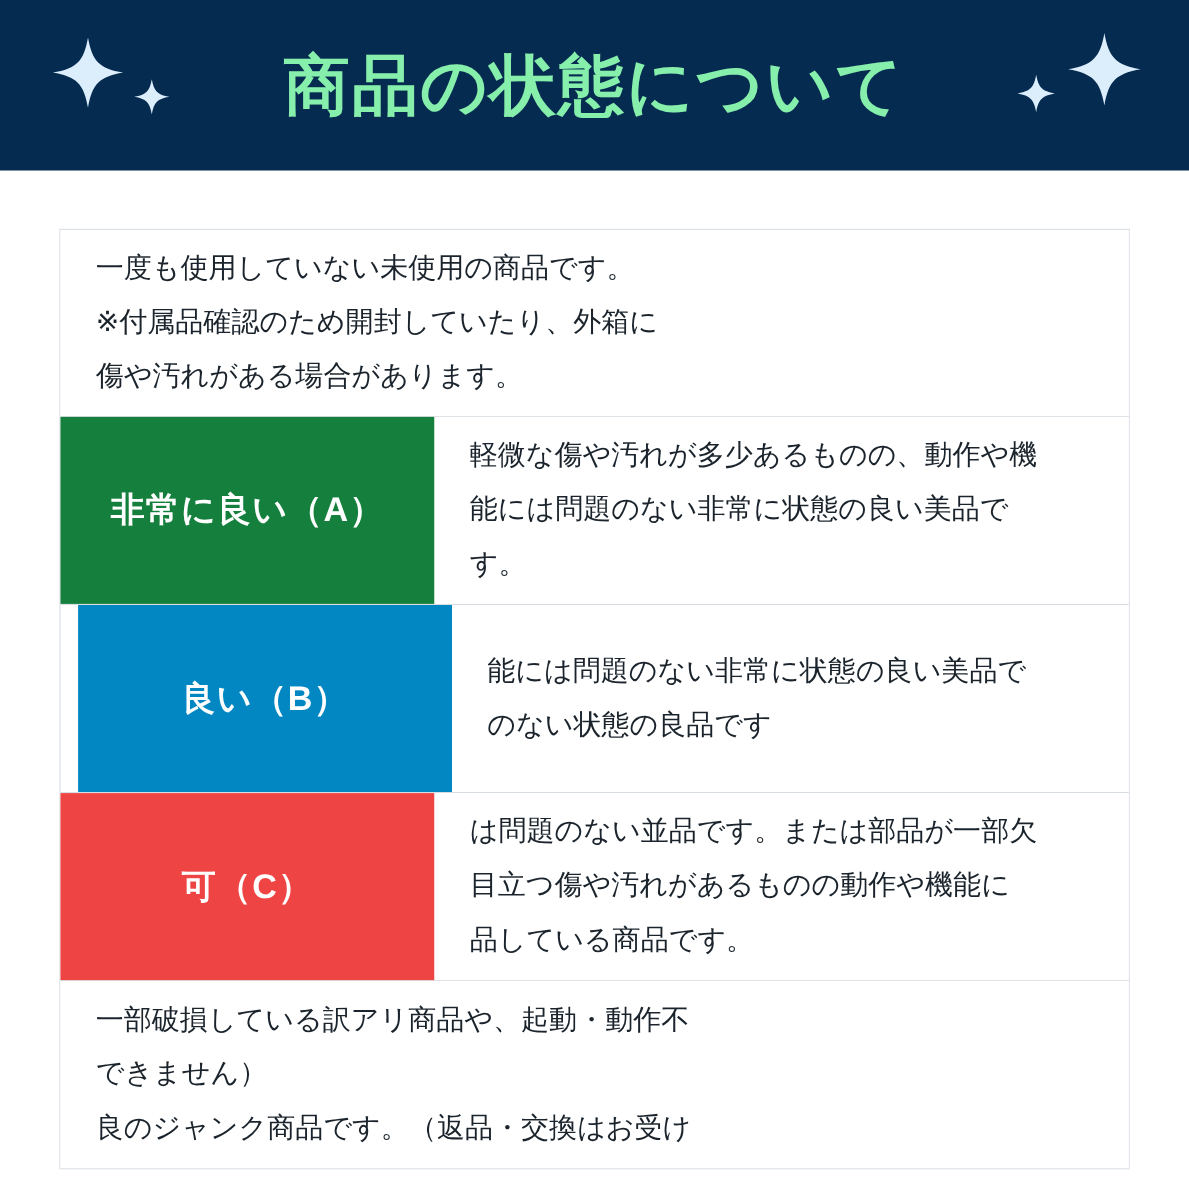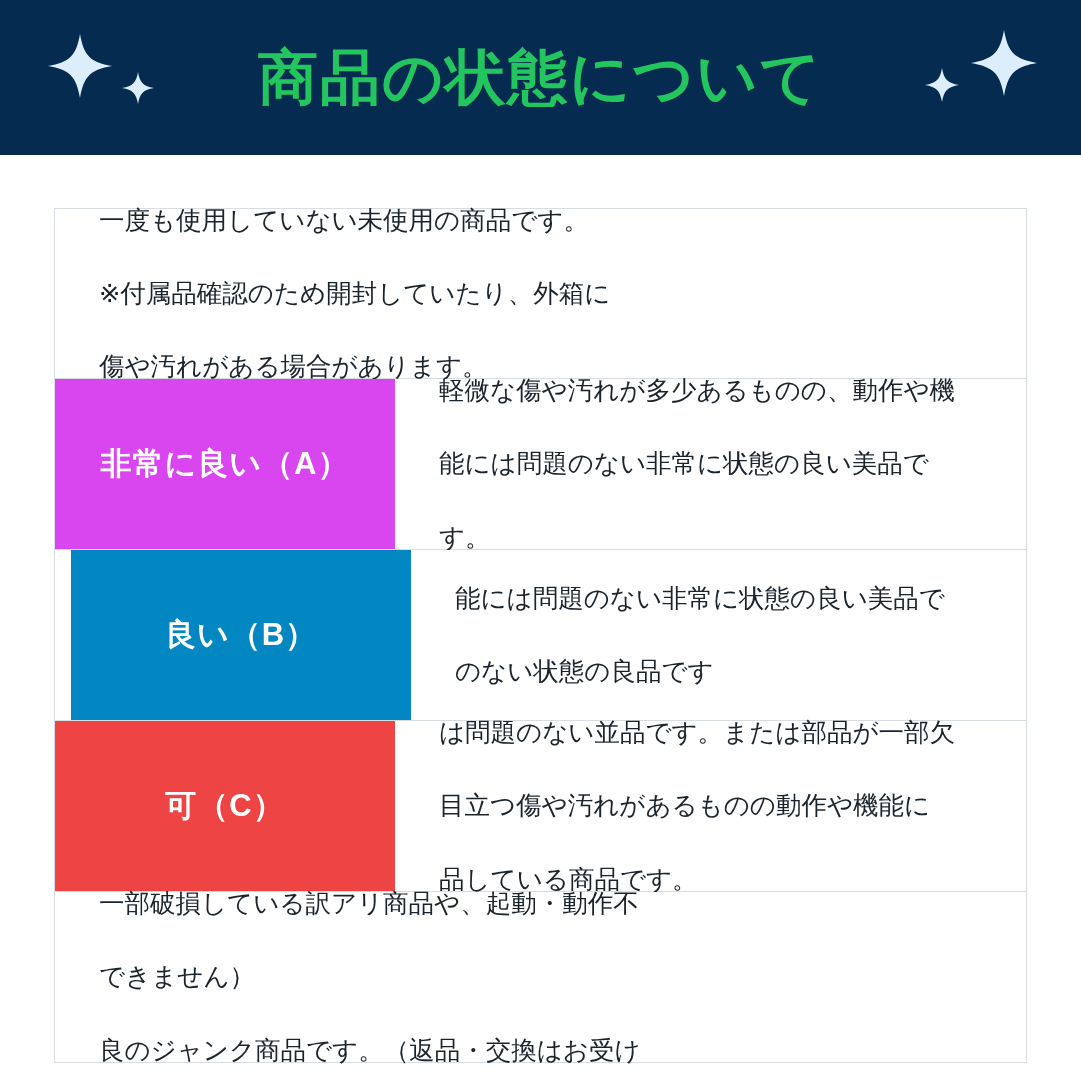--- a/index.html
+++ b/index.html
@@ -26,21 +26,21 @@
   .header {
     position: relative;
     width: 1081px;
     height: 155px;
     background: #062B50;
     display: flex;
     align-items: center;
     justify-content: center;
   }
   .header-title {
-    color: #22c55e;
+    color: #86efac;
     font-size: 60px;
     font-weight: bold;
     letter-spacing: 2px;
     line-height: 1;
     white-space: nowrap;
     margin: 0;
     padding: 0 40px;
   }
 
   .sparkle {
@@ -90,21 +90,21 @@
     color: #1b242c;
     font-size: 25.5px;
     line-height: 1.62;
     letter-spacing: 0px;
     box-sizing: border-box;
     padding: 24px 26px 24px 28px;
     display: flex;
     flex-direction: column;
     justify-content: center;
   }
-  .desc p { margin: 16px; }
+  .desc p { margin: 4px; }
 
   .r0 { height: 170px; }
   .r1 { height: 171px; }
   .r2 { height: 171px; padding-left: 16px; }
   .r3 { height: 171px; }
   .r4 { height: 171px; }
 </style>
 </head>
 <body>
 
@@ -130,21 +130,21 @@
 
     <div class="row r0">
       <div class="desc">
         <p>一度も使用していない未使用の商品です。</p>
         <p>※付属品確認のため開封していたり、外箱に</p>
         <p>傷や汚れがある場合があります。</p>
       </div>
     </div>
 
     <div class="row r1">
-      <div class="grade" style="background:#d946ef">
+      <div class="grade" style="background:#15803d">
         <div>
           <span>非常に良い（A）</span>
         </div>
       </div>
       <div class="desc">
         <p>軽微な傷や汚れが多少あるものの、動作や機</p>
         <p>能には問題のない非常に状態の良い美品で</p>
         <p>す。</p>
       </div>
     </div>

